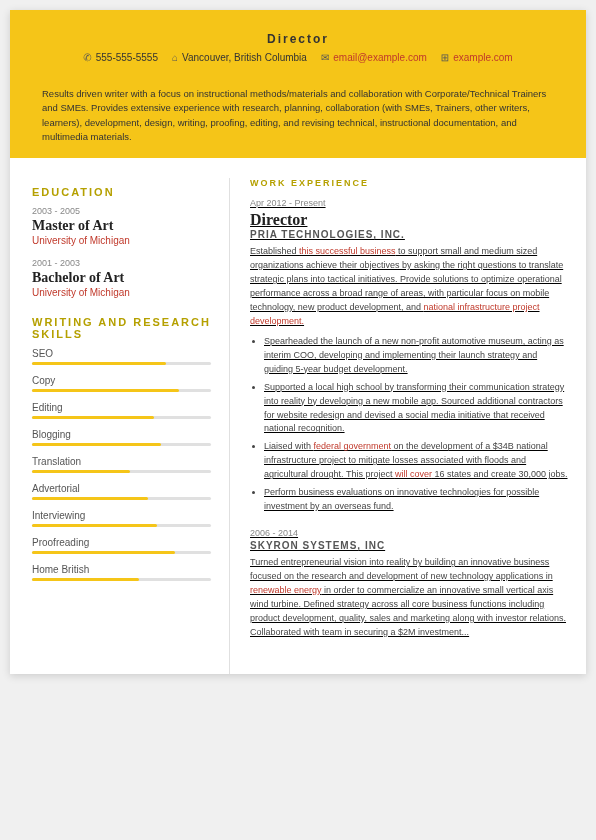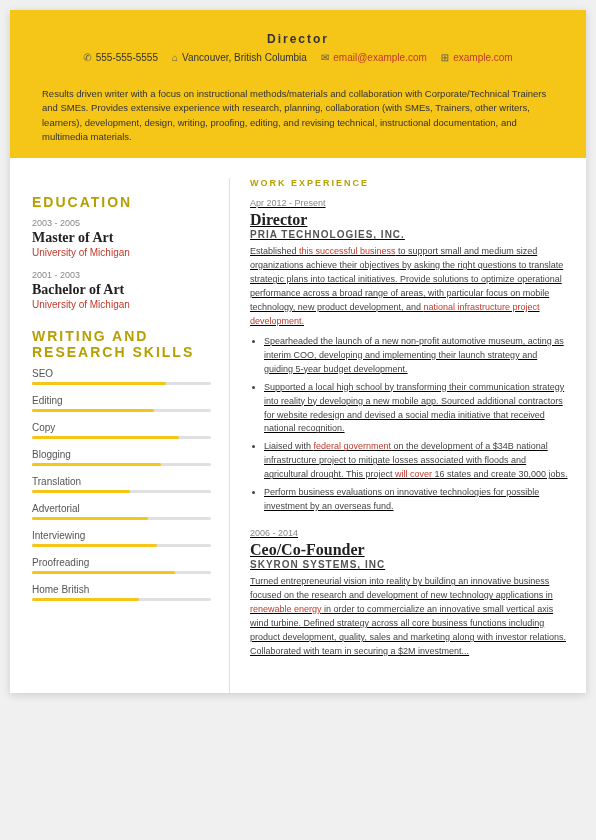--- a/index.html
+++ b/index.html
@@ -75,28 +75,28 @@
       padding: 20px 0 0 0;
     }
     
     .left-col {
       width: 220px;
       min-width: 220px;
       padding: 0 18px 20px 22px;
       border-right: 1px solid #e0e0e0;
     }
     .section-title {
-      font-size: 14px;
+      font-size: 11px;
       font-family: Arial, sans-serif;
       letter-spacing: 2px;
       font-weight: 700;
       color: #b5a000;
       text-transform: uppercase;
       margin-bottom: 8px;
-      margin-top: 16px;
+      margin-top: 8px;
       border: none;
     }
     .edu-dates {
       font-size: 9px;
       font-family: Arial, sans-serif;
       color: #888;
       margin-bottom: 2px;
     }
     .edu-degree {
       font-size: 14px;
@@ -252,29 +252,29 @@
       <div class="skills-section">
         <div class="section-title">WRITING AND RESEARCH SKILLS</div>
         <div id="skills-list">
             <div class="skill-item">
       <div class="skill-name">SEO</div>
       <div class="skill-bar-bg">
         <div class="skill-bar-fill" style="width:75%"></div>
       </div>
     </div>
             <div class="skill-item">
+      <div class="skill-name">Copy</div>
+      <div class="skill-bar-bg">
+        <div class="skill-bar-fill" style="width:82%"></div>
+      </div>
+    </div>
+            <div class="skill-item">
       <div class="skill-name">Editing</div>
       <div class="skill-bar-bg">
         <div class="skill-bar-fill" style="width:68%"></div>
-      </div>
-    </div>
-            <div class="skill-item">
-      <div class="skill-name">Copy</div>
-      <div class="skill-bar-bg">
-        <div class="skill-bar-fill" style="width:82%"></div>
       </div>
     </div>
             <div class="skill-item">
       <div class="skill-name">Blogging</div>
       <div class="skill-bar-bg">
         <div class="skill-bar-fill" style="width:72%"></div>
       </div>
     </div>
             <div class="skill-item">
       <div class="skill-name">Translation</div>
@@ -323,21 +323,20 @@
         <ul class="job-bullets">
           <li>Spearheaded the launch of a new non-profit automotive museum, acting as interim COO, developing and implementing their launch strategy and guiding 5-year budget development.</li>
           <li>Supported a local high school by transforming their communication strategy into reality by developing a new mobile app. Sourced additional contractors for website redesign and devised a social media initiative that received national recognition.</li>
           <li>Liaised with <span class="highlight">federal government</span> on the development of a $34B national infrastructure project to mitigate losses associated with floods and agricultural drought. This project <span class="highlight">will cover</span> 16 states and create 30,000 jobs.</li>
           <li>Perform business evaluations on innovative technologies for possible investment by an overseas fund.</li>
         </ul>
       </div>
 
       <div class="job-block">
         <div class="job-dates">2006 - 2014</div>
-        <div class="job-title">Ceo/Co-Founder</div>
         <div class="job-company">SKYRON SYSTEMS, INC</div>
         <div class="job-desc">
           <span>Turned entrepreneurial vision into reality by building an innovative business focused on the research and development of new technology applications in <span class="highlight">renewable energy</span> in order to commercialize an innovative small vertical axis wind turbine. Defined strategy across all core business functions including product development, quality, sales and marketing along with investor relations. Collaborated with team in securing a $2M investment...</span>
         </div>
       </div>
     </div>
   </div>
 </div>
 
 </body></html>

